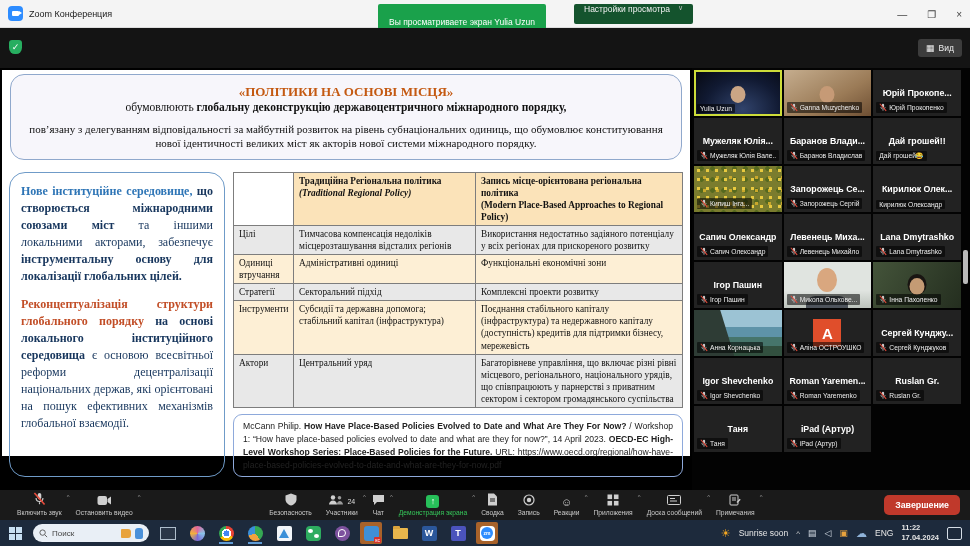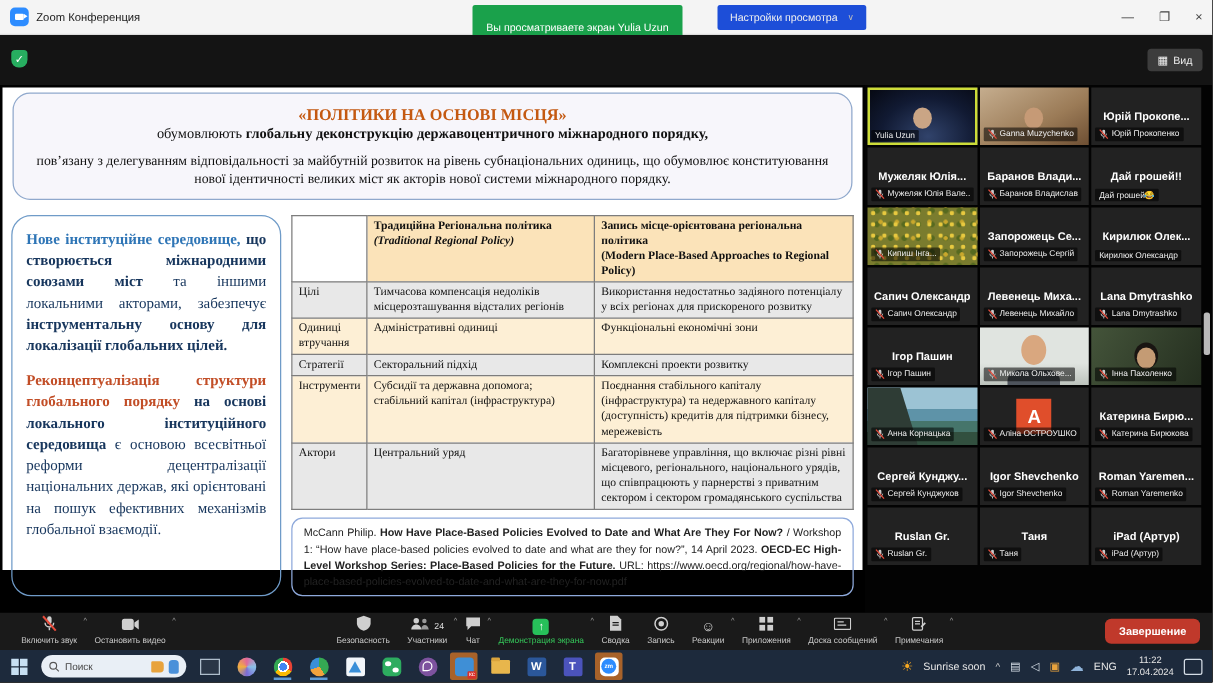--- a/index.html
+++ b/index.html
@@ -6,21 +6,21 @@
   #app{position:relative;width:970px;height:546px;overflow:hidden;background:#000;font-family:"Liberation Sans",sans-serif;display:flex;flex-direction:column;}
 
   
   .titlebar{height:28px;background:#f4f4f4;position:relative;display:flex;align-items:center;flex:0 0 28px;border-bottom:1px solid #ddd;box-sizing:border-box;}
   .tb-left{display:flex;align-items:center;gap:6px;margin-left:8px;}
   .zoom-logo{width:15px;height:15px;border-radius:4px;background:#2D8CFF;display:flex;align-items:center;justify-content:center;}
   .zoom-logo .cam{width:7px;height:5px;background:#fff;border-radius:1px;position:relative;}
   .zoom-logo .cam:after{content:"";position:absolute;right:-3px;top:0;border-left:3px solid #fff;border-top:2.5px solid transparent;border-bottom:2.5px solid transparent;}
   .tb-title{font-size:9px;color:#222;}
   .view-badge{position:absolute;left:378px;top:4px;height:36px;background:#1aa14b;color:#fff;font-size:8.5px;display:flex;align-items:center;padding:0 11px;border-radius:2px;}
-  .view-settings{position:absolute;left:574px;top:4px;height:20px;background:#1d4ed8;color:#f0f0f0;font-size:8.5px;display:flex;align-items:center;gap:8px;padding:0 10px;border-radius:2px;cursor:pointer;}
+  .view-settings{position:absolute;left:574px;top:4px;height:20px;background:#14532d;color:#f0f0f0;font-size:8.5px;display:flex;gap:8px;padding:0 10px;border-radius:2px;cursor:pointer;}
   .view-settings .chev{font-size:7px;color:#bbb;}
   .win-controls{position:absolute;right:8px;top:0;height:28px;display:flex;align-items:center;gap:20px;color:#444;font-size:10px;}
   .win-controls span{cursor:pointer;}
 
   
   .infobar{height:40px;background:#141414;position:relative;flex:0 0 40px;}
   .enc-shield{position:absolute;left:9px;top:12px;width:13px;height:14px;background:#27ae60;color:#fff;font-size:9px;display:flex;align-items:center;justify-content:center;border-radius:3px 3px 45% 45%;}
   .view-btn{position:absolute;right:8px;top:11px;height:18px;background:#3c3c3c;border-radius:3px;color:#eee;font-size:8.5px;display:flex;align-items:center;gap:4px;padding:0 8px;cursor:pointer;}
   .view-btn .grid-glyph{font-size:9px;}
 
@@ -117,21 +117,21 @@
   .folder:before{content:"";position:absolute;top:-2px;left:0;width:7px;height:3px;background:#d9a33c;border-radius:1px 1px 0 0;}
   .ic-word{background:#2b579a;color:#fff;font-size:9px;font-weight:bold;}
   .ic-teams{background:#4b53bc;color:#fff;font-size:9px;font-weight:bold;}
   .ic-zoomapp{background:#fff;border-radius:4px;}
   .ic-zoomapp span{width:12px;height:12px;border-radius:50%;background:#2D8CFF;color:#fff;font-size:5px;font-weight:bold;display:flex;align-items:center;justify-content:center;}
   .tray{margin-left:auto;display:flex;align-items:center;gap:8px;color:#e6e6e6;font-size:8.5px;padding-right:3px;}
   .sun{color:#f6a821;font-size:11px;}
   .tray .chev{color:#ccc;font-size:8px;cursor:pointer;}
   .tray-ico{color:#d5dde6;font-size:9px;cursor:pointer;}
   .cloud{color:#8fb3d9;font-size:11px;}
-  .clock{text-align:center;font-size:7.5px;line-height:1.3;cursor:pointer;}
+  .clock{text-align:left;font-size:7.5px;line-height:1.3;cursor:pointer;font-weight:bold;}
   .notif{width:13px;height:11px;border:1px solid #d5dde6;border-radius:2px;cursor:pointer;}
 </style>
 </head>
 <body>
 
 <div id="app">
 
   <div class="titlebar">
     <div class="tb-left">
       <span class="zoom-logo">
@@ -410,32 +410,20 @@
               <svg class="mic-s" width="8" height="9" viewBox="0 0 10 11">
                 <rect x="3.6" y="0.8" width="2.8" height="5" rx="1.4" fill="#c9c9c9"></rect>
                 <path d="M2.3 4.8a2.7 2.7 0 0 0 5.4 0" fill="none" stroke="#c9c9c9" stroke-width="0.9"></path>
                 <line x1="5" y1="8" x2="5" y2="9.6" stroke="#c9c9c9" stroke-width="0.9"></line>
                 <line x1="1" y1="0.8" x2="9" y2="9.8" stroke="#e74c3c" stroke-width="1.3"></line>
               </svg>
               <span>Аліна ОСТРОУШКО</span>
             </div>
           </div>
           <div class="tile">
-            <div class="cname">Катерина Бирю...</div>
-            <div class="plabel">
-              <svg class="mic-s" width="8" height="9" viewBox="0 0 10 11">
-                <rect x="3.6" y="0.8" width="2.8" height="5" rx="1.4" fill="#c9c9c9"></rect>
-                <path d="M2.3 4.8a2.7 2.7 0 0 0 5.4 0" fill="none" stroke="#c9c9c9" stroke-width="0.9"></path>
-                <line x1="5" y1="8" x2="5" y2="9.6" stroke="#c9c9c9" stroke-width="0.9"></line>
-                <line x1="1" y1="0.8" x2="9" y2="9.8" stroke="#e74c3c" stroke-width="1.3"></line>
-              </svg>
-              <span>Катерина Бирюкова</span>
-            </div>
-          </div>
-          <div class="tile">
             <div class="cname">Сергей Кунджу...</div>
             <div class="plabel">
               <svg class="mic-s" width="8" height="9" viewBox="0 0 10 11">
                 <rect x="3.6" y="0.8" width="2.8" height="5" rx="1.4" fill="#c9c9c9"></rect>
                 <path d="M2.3 4.8a2.7 2.7 0 0 0 5.4 0" fill="none" stroke="#c9c9c9" stroke-width="0.9"></path>
                 <line x1="5" y1="8" x2="5" y2="9.6" stroke="#c9c9c9" stroke-width="0.9"></line>
                 <line x1="1" y1="0.8" x2="9" y2="9.8" stroke="#e74c3c" stroke-width="1.3"></line>
               </svg>
               <span>Сергей Кунджуков</span>
             </div>

